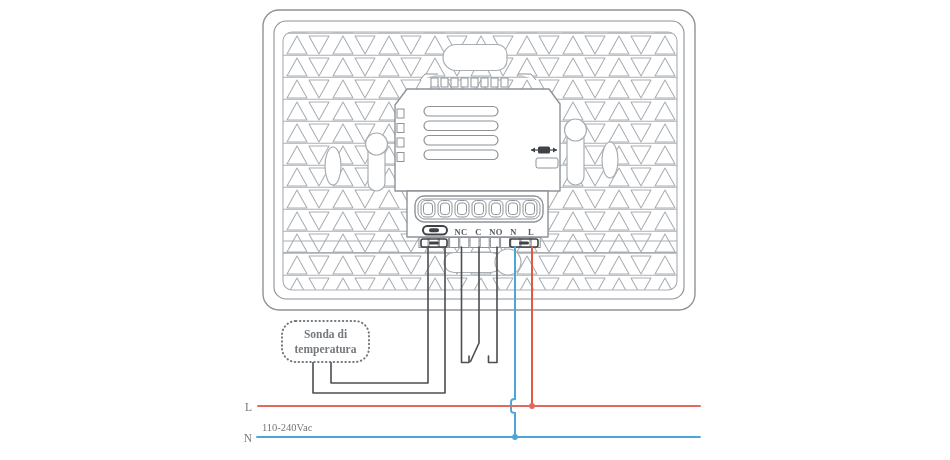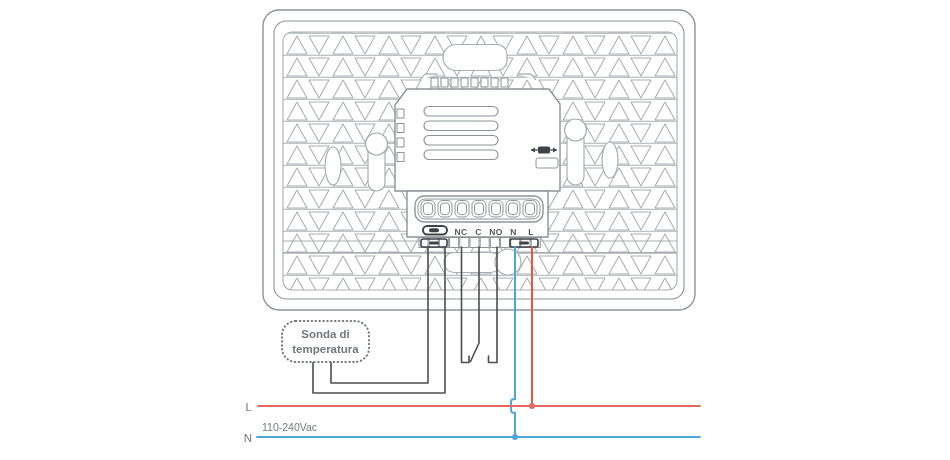--- a/index.html
+++ b/index.html
@@ -1,17 +1,17 @@
 <!DOCTYPE html>
 <html style="--live-wire: #e2593f; --live-line: #e4685f; --neutral: #4da6d8; --wire: #4b4e52; --outline: #8e9398; --pattern: #a9aeb3; --text-gray: #74797e; --label-gray: #55595e; --dark: #3f4247;"><head>
 <meta charset="utf-8">
 <style>
   html,body { margin:0; padding:0; background:#ffffff; }
   .stage { position:relative; width:950px; height:460px; background:#fff; overflow:hidden;
-           font-family:Liberation Sans, sans-serif; }
+           font-family:Liberation Serif, serif; }
   svg { position:absolute; inset:0; }
 
   .outline   { fill:#ffffff; stroke:var(--outline); stroke-width:1.4; }
   .thin      { fill:none;    stroke:var(--pattern); stroke-width:1.1; }
   .pat       { fill:none; stroke:var(--pattern); stroke-width:1.05; stroke-linejoin:round; }
   .cut       { fill:#ffffff; stroke:var(--pattern); stroke-width:1.2; }
   .mod       { fill:#ffffff; stroke:var(--outline); stroke-width:1.4; stroke-linejoin:round; }
   .mod-thin  { fill:#ffffff; stroke:var(--outline); stroke-width:1; }
   .dark-el   { fill:none; stroke:var(--dark); stroke-width:1.6; }
   .dark-fill { fill:var(--dark); stroke:none; }

